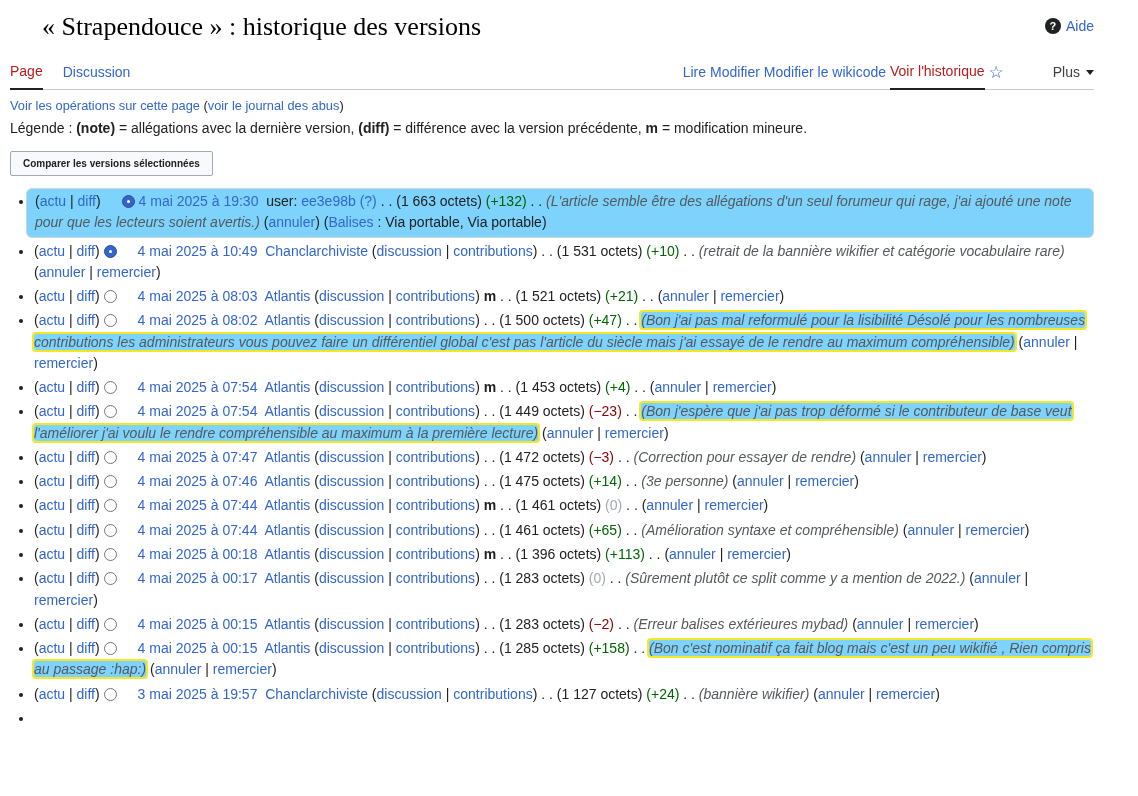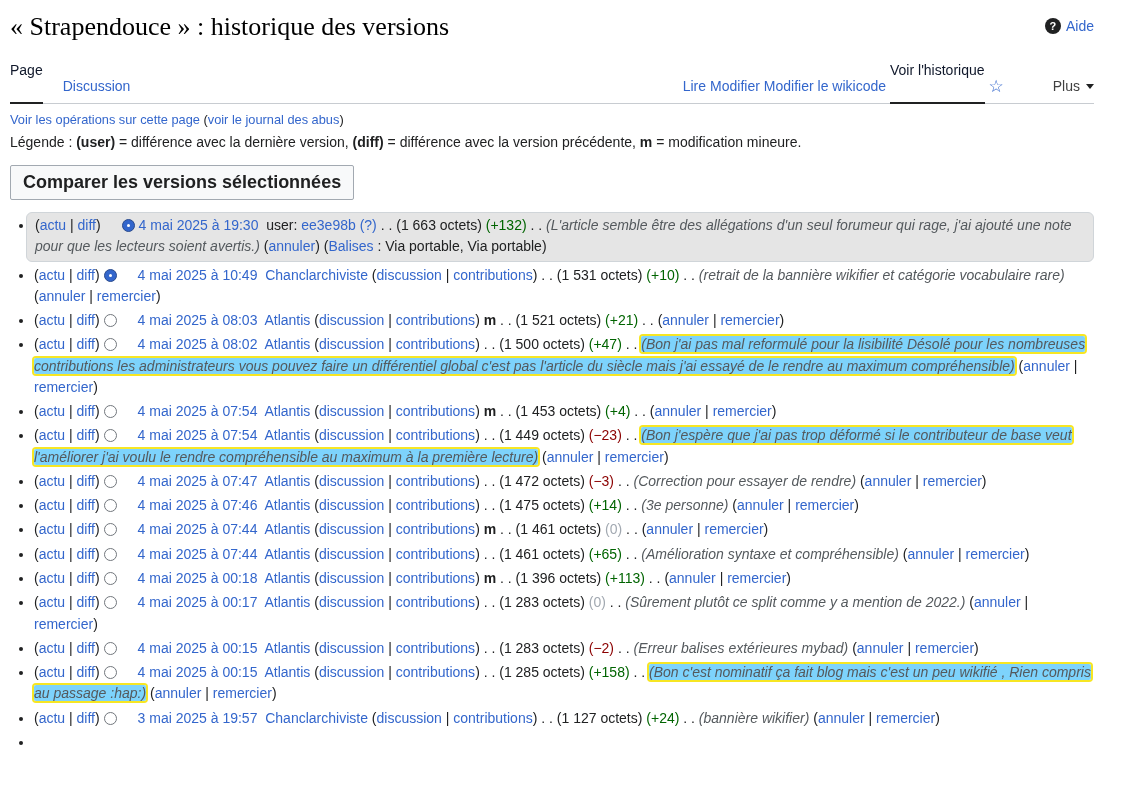--- a/index.html
+++ b/index.html
@@ -7,37 +7,37 @@
   body {
     width: 1138px; height: 796px; overflow: hidden;
     background: #fff; color: #202122;
     font-family: "Liberation Sans", "DejaVu Sans", sans-serif;
     font-size: 14px;
   }
   a { color: #3366cc; text-decoration: none; cursor: pointer; }
   .container { padding: 0 44px 0 10px; }
 
   
-  .titlebar { display: flex; justify-content: space-between; align-items: flex-start; padding-top: 12px; }
+  .titlebar { display: flex; justify-content: space-between; align-items: flex-start; padding-top: 12px; margin-left: 32px; }
   h1.page-title {
     margin: 0; font-family: "Liberation Serif", "DejaVu Serif", serif;
     font-weight: 400; font-size: 26px; color: #000;
   }
   .help { display: inline-flex; align-items: center; gap: 5px; margin-top: 6px; font-size: 14px; }
   .help-icon {
     width: 16px; height: 16px; border-radius: 50%; background: #202122; color: #fff;
     font-size: 11px; font-weight: bold; display: inline-flex; align-items: center; justify-content: center;
   }
 
   
   .tabbar { display: flex; justify-content: space-between; align-items: flex-end; border-bottom: 1px solid #c8ccd1; margin-top: 16px; }
   .tabs-left, .tabs-right { display: flex; align-items: flex-end; gap: 20px; }
   .tabs-right { gap: 4px; }
   .tab { display: inline-block; padding: 4px 0 9px; color: #3366cc; }
-  .tab.active { color: #0f172a; border-bottom: 2px solid #202122; margin-bottom: -1px; padding-bottom: 24px; }
+  .tab.active { color: #b91c1c; border-bottom: 2px solid #202122; margin-bottom: -1px; padding-bottom: 9px; }
   .tab.star { color: #36c; font-size: 17px; padding-bottom: 6px; }
   .tab.plus { color: #404040; margin-left: 45px; }
   .caret { width: 0; height: 0; border-left: 4px solid transparent; border-right: 4px solid transparent;
            border-top: 5px solid #202122; display: inline-block; margin-left: 6px; vertical-align: 2px; }
 
   
   .subline { margin-top: 8px; font-size: 12.8px; }
 
   
   .filterbox {
@@ -45,30 +45,30 @@
     padding: 9px 12px; display: flex; align-items: center; gap: 10px; cursor: pointer;
   }
   .filterbox .filter-label { font-weight: bold; font-size: 15px; }
 
   .hint { margin: 16px 0 0; }
   .legend { margin: 7px 0 0; }
   .bold { font-weight: bold; }
 
   .compare-btn {
     margin: 15px 0 0; background: #f8f9fa; border: 1px solid #a2a9b1; border-radius: 2px;
-    color: #202122; font-weight: bold; font-size: 18px; padding: 6px 12px; cursor: pointer;
+    color: #202122; font-weight: bold; font-size: 10px; padding: 6px 12px; cursor: pointer;
     font-family: inherit;
   }
 
   
   ul.revisions { margin: 12px 0 0; padding-left: 24px; list-style: disc; }
   ul.revisions li { margin-bottom: 3px; line-height: 1.52; }
   .rev { display: inline; }
   .rev.sel {
-    display: block; background: #e5e5e5; border: 1px solid #d0d5d9; border-radius: 6px;
+    display: block; background: #7dd3fc; border: 1px solid #d0d5d9; border-radius: 6px;
     padding: 2px 8px 3px; margin-left: -8px;
   }
   .rslot { display: inline-block; width: 17px; }
   .radio {
     display: inline-block; width: 13px; height: 13px; border-radius: 50%;
     border: 1px solid #72777d; background: #fff; vertical-align: -2px; position: relative;
   }
   .radio.checked { background: #36c; border-color: #2a4b8d; }
   .radio.checked::after {
     content: ""; position: absolute; left: 4px; top: 4px; width: 3px; height: 3px;
@@ -111,21 +111,21 @@
       <span class="tab plus"><span>Plus</span><span class="caret"></span></span>
     </div>
   </nav>
 
   <div class="subline">
     <a>Voir les opérations sur cette page</a><span> (</span><a>voir le journal des abus</a><span>)</span>
   </div>
 
 
 
-  <p class="legend"><span>Légende : </span><span class="bold">(user)</span><span> = différence avec la dernière version, </span><span class="bold">(diff)</span><span> = différence avec la version précédente, </span><span class="bold">m</span><span> = modification mineure.</span></p>
+  <p class="legend"><span>Légende : </span><span class="bold">(note)</span><span> = allégations avec la dernière version, </span><span class="bold">(diff)</span><span> = différence avec la version précédente, </span><span class="bold">m</span><span> = modification mineure.</span></p>
 
   <button class="compare-btn">Comparer les versions sélectionnées</button>
 
   <ul class="revisions" id="revision-list">
       <li>
         <span class="rev sel"><span>(</span><a href="#">actu</a><span> | </span><a href="#">diff</a><span>) </span><span class="rslot"></span><span class="rslot"><span class="radio checked"></span></span><a class="date" href="#">4 mai 2025 à 19:30</a>&nbsp; <span>user: </span><a href="#">ee3e98b</a> <a href="#">(?)</a><span class="sep"> . . </span><span class="size">(1 663 octets)</span> <span class="pos">(+132)</span><span class="sep"> . . </span><span class="comment">(L'article semble être des allégations d'un seul forumeur qui rage, j'ai ajouté une note pour que les lecteurs soient avertis.)</span> <span>(</span><a href="#">annuler</a><span>)</span><span> (</span><a href="#">Balises</a><span> : </span><span>Via portable, Via portable</span><span>)</span></span>
       </li>
       <li><span class="rev"><span>(</span><a href="#">actu</a><span> | </span><a href="#">diff</a><span>) </span><span class="rslot"><span class="radio checked"></span></span><span class="rslot"></span><a class="date" href="#">4 mai 2025 à 10:49</a>&nbsp; <a href="#">Chanclarchiviste</a><span> (</span><a href="#">discussion</a><span> | </span><a href="#">contributions</a><span>)</span><span class="sep"> . . </span><span class="size">(1 531 octets)</span> <span class="pos">(+10)</span><span class="sep"> . . </span><span class="comment">(retrait de la bannière wikifier et catégorie vocabulaire rare)</span> <span>(</span><a href="#">annuler</a><span> | </span><a href="#">remercier</a><span>)</span></span></li>
       <li><span class="rev"><span>(</span><a href="#">actu</a><span> | </span><a href="#">diff</a><span>) </span><span class="rslot"><span class="radio"></span></span><span class="rslot"></span><a class="date" href="#">4 mai 2025 à 08:03</a>&nbsp; <a href="#">Atlantis</a><span> (</span><a href="#">discussion</a><span> | </span><a href="#">contributions</a><span>)</span> <span class="minor">m</span><span class="sep"> . . </span><span class="size">(1 521 octets)</span> <span class="pos">(+21)</span><span class="sep"> . . </span><span>(</span><a href="#">annuler</a><span> | </span><a href="#">remercier</a><span>)</span></span></li>
       <li><span class="rev"><span>(</span><a href="#">actu</a><span> | </span><a href="#">diff</a><span>) </span><span class="rslot"><span class="radio"></span></span><span class="rslot"></span><a class="date" href="#">4 mai 2025 à 08:02</a>&nbsp; <a href="#">Atlantis</a><span> (</span><a href="#">discussion</a><span> | </span><a href="#">contributions</a><span>)</span><span class="sep"> . . </span><span class="size">(1 500 octets)</span> <span class="pos">(+47)</span><span class="sep"> . . </span><span class="comment hl">(Bon j'ai pas mal reformulé pour la lisibilité Désolé pour les nombreuses contributions les administrateurs vous pouvez faire un différentiel global c'est pas l'article du siècle mais j'ai essayé de le rendre au maximum compréhensible)</span> <span>(</span><a href="#">annuler</a><span> | </span><a href="#">remercier</a><span>)</span></span></li>

